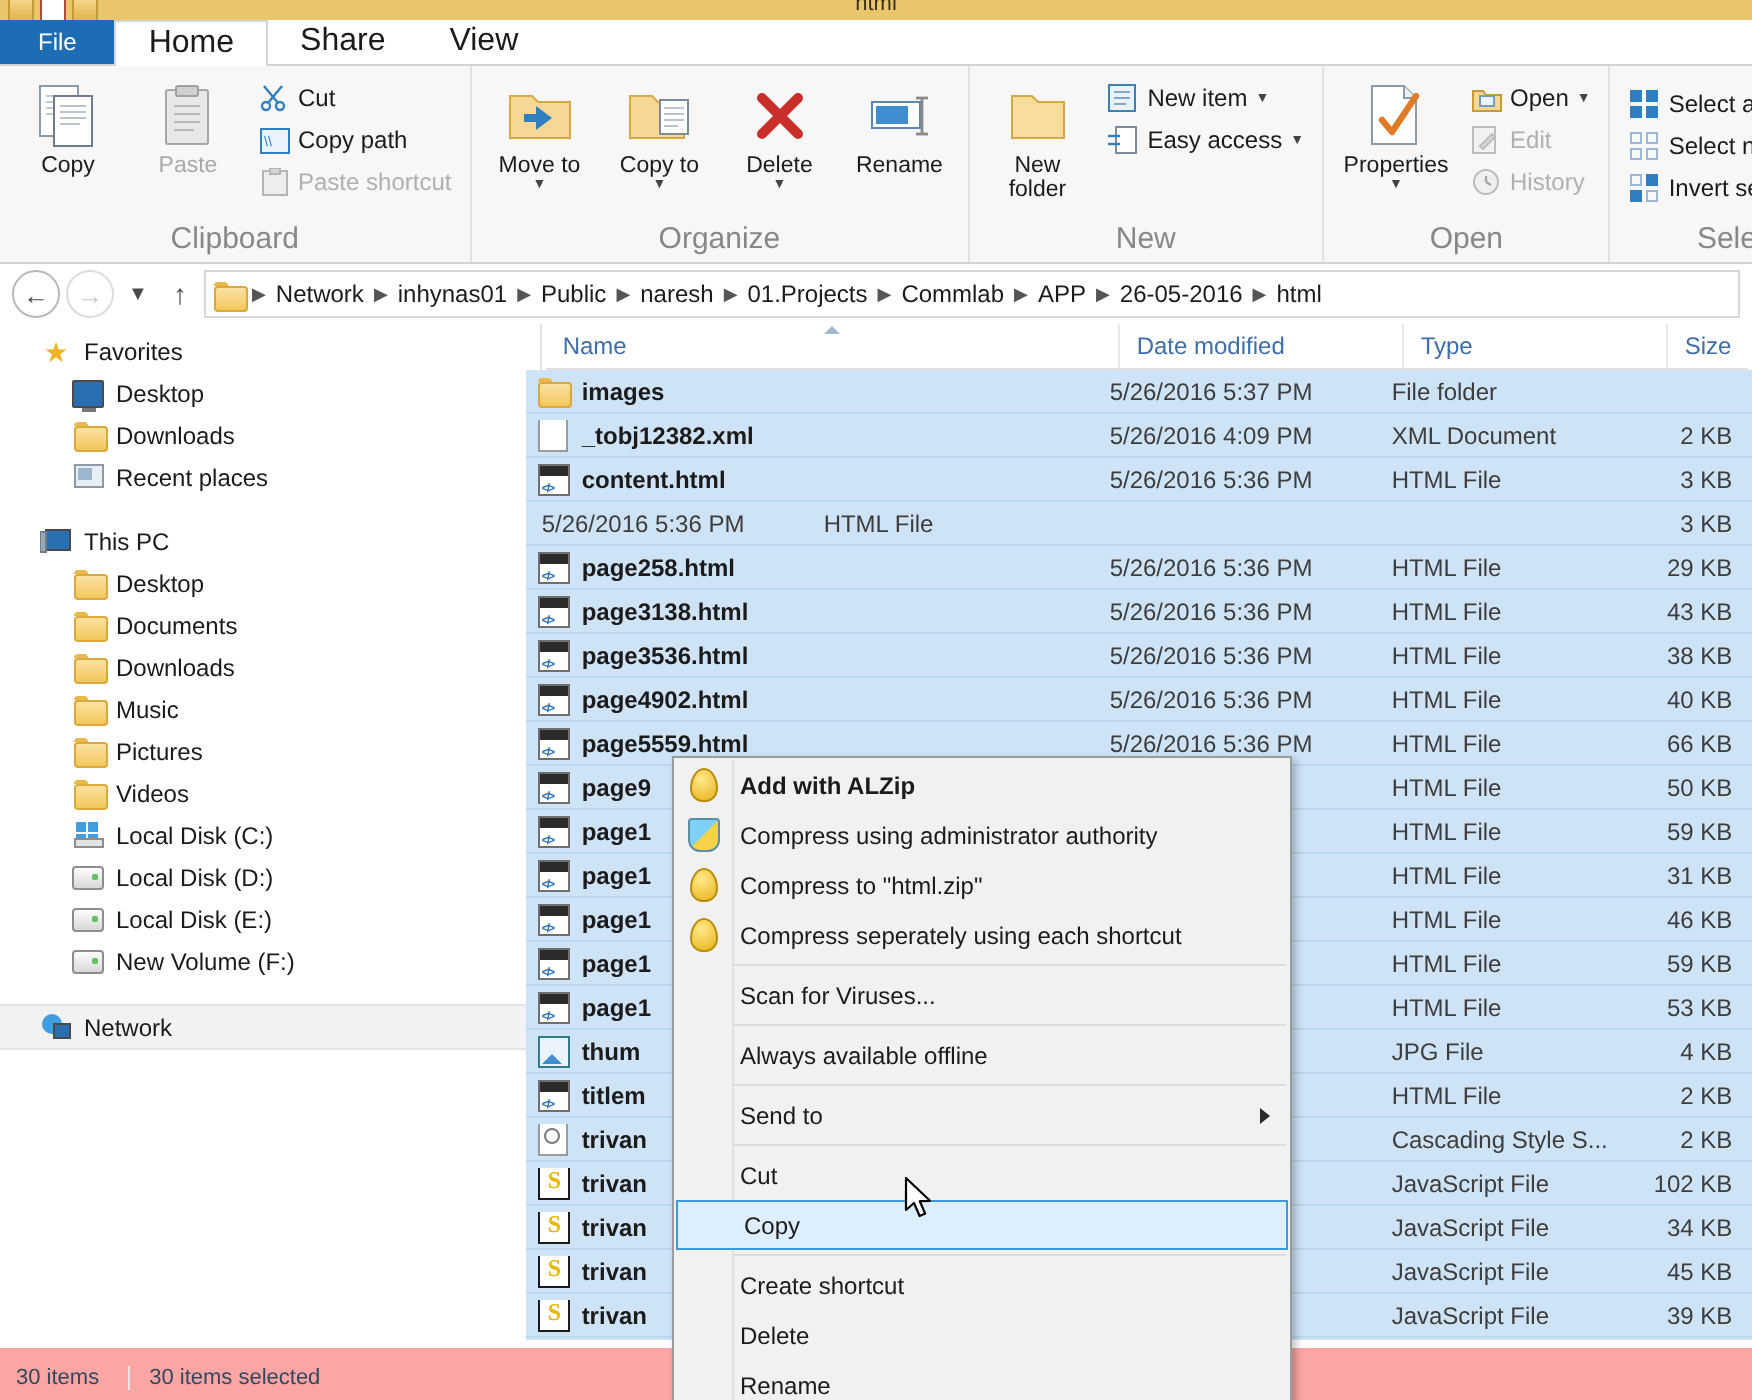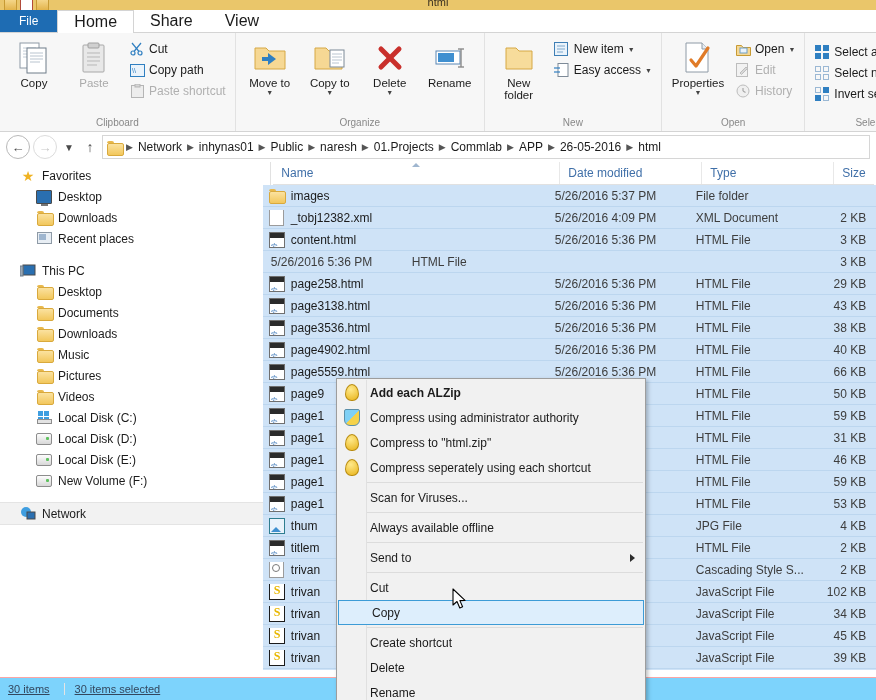--- a/index.html
+++ b/index.html
@@ -30,21 +30,21 @@
   .tab.active{background:#fff;border-left:1px solid #d4d4d4;border-right:1px solid #d4d4d4;
               border-top:1px solid #d4d4d4;margin-bottom:-1px;position:relative;z-index:2;}
 
   
   .ribbon{height:98px;background:#f7f7f7;border-bottom:1px solid #d4d4d4;
           display:flex;align-items:stretch;position:relative;}
   .rgroup{display:flex;flex-direction:column;justify-content:space-between;
           border-right:1px solid #e2e2e2;padding:3px 5px 0 5px;position:relative;}
   .rgroup:last-child{border-right:none;}
   .rgroup-body{display:flex;align-items:flex-start;gap:2px;flex:1;padding-top:2px;}
-  .rgroup-label{text-align:center;font-size:10px;color:#888;padding-bottom:3px;}
+  .rgroup-label{text-align:center;font-size:15px;color:#888;padding-bottom:3px;}
 
   .bigbtn{width:54px;display:flex;flex-direction:column;align-items:center;
           padding:3px 2px;cursor:default;}
   .bigbtn .glyph{height:34px;display:flex;align-items:center;justify-content:center;}
   .bigbtn .cap{font-size:11.5px;text-align:center;line-height:12px;color:#1b1b1b;margin-top:2px;}
   .bigbtn.dis .cap{color:#aaa;}
   .bigbtn .cap.twoline{line-height:12px;}
   .caret{font-size:7px;line-height:7px;color:#444;}
 
   .smallcol{display:flex;flex-direction:column;gap:1px;padding-top:1px;}
@@ -100,21 +100,21 @@
   .col.type{width:115px;flex:0 0 115px;}
   .col.size{flex:1;border-right:none;}
   .sortarrow{position:absolute;left:50%;top:1px;transform:translateX(-50%);
              width:0;height:0;border-left:4px solid transparent;border-right:4px solid transparent;
              border-bottom:4px solid #9fb6cf;}
 
   .rows{flex:1;overflow:hidden;position:relative;}
   .row{height:21px;display:flex;align-items:center;background:#cfe3f7;
        border-bottom:1px solid #bcd6ef;cursor:default;}
   .cell{font-size:12px;color:#3d3d3d;padding:0 8px;white-space:nowrap;overflow:hidden;}
-  .cell.name{width:270px;flex:0 0 270px;display:flex;align-items:center;gap:6px;color:#1b1b1b;padding-left:6px;}
+  .cell.name{width:270px;flex:0 0 270px;display:flex;align-items:center;gap:6px;color:#1b1b1b;padding-left:6px;font-weight:bold;}
   .cell.date{width:125px;flex:0 0 125px;}
   .cell.type{width:115px;flex:0 0 115px;}
   .cell.size{flex:1;text-align:right;padding-right:18px;}
   .ficon{width:16px;height:16px;flex:0 0 16px;display:flex;align-items:center;justify-content:center;}
 
   
   .ic-html{width:15px;height:14px;background:#fff;border:1px solid #6f6f6f;position:relative;}
   .ic-html:before{content:"";position:absolute;left:0;top:0;right:0;height:5px;background:#2b2b2b;}
   .ic-html:after{content:"</>";position:absolute;left:1px;bottom:-1px;font-size:6px;color:#2f6fb5;letter-spacing:-1px;}
   .ic-xml{width:13px;height:15px;background:#fff;border:1px solid #9b9b9b;}
@@ -146,23 +146,23 @@
             border-left:5px solid #2b2b2b;}
   .alz{width:12px;height:15px;background:radial-gradient(circle at 40% 30%,#ffe98a,#e8b31a);
        border:1px solid #b98c10;border-radius:50% 50% 45% 45%/60% 60% 40% 40%;}
   .shield{width:15px;height:15px;background:linear-gradient(135deg,#7fd0f5 0 50%,#f5d24a 50% 100%);
           border:1px solid #5b8fa8;border-radius:2px 2px 6px 6px;}
 
   
   .cursor{position:absolute;left:452px;top:588px;z-index:60;pointer-events:none;}
 
   
-  .statusbar{position:absolute;left:0;right:0;bottom:0;height:22px;background:#7dd3fc;
-             border-top:1px solid #fca5a5;display:flex;align-items:center;gap:0;
-             font-size:11px;color:#33475e;padding-left:8px;text-decoration:underline;}
+  .statusbar{position:absolute;left:0;right:0;bottom:0;height:22px;background:#fca5a5;
+             border-top:4px solid #fca5a5;display:flex;align-items:center;gap:0;
+             font-size:11px;color:#33475e;padding-left:8px;}
   .stat{padding-right:14px;border-right:1px solid #e4e4e4;margin-right:10px;}
   .stat.last{border-right:none;}
 </style>
 </head>
 <body>
 
 <div class="app">
 
   <div class="titlebar">
     <div class="tb-icons">
@@ -868,21 +868,21 @@
     </div>
   </div>
 
   <div class="ctxmenu">
     <div class="ctxgutter"></div>
     <div id="ctxitems" style="position:relative;z-index:2;">
         <div class="ctxitem bold">
           <span class="ctxico">
             <span class="alz"></span>
           </span>
-          <span>Add each ALZip</span>
+          <span>Add with ALZip</span>
         </div>
         <div class="ctxitem">
           <span class="ctxico">
             <span class="shield"></span>
           </span>
           <span>Compress using administrator authority</span>
         </div>
         <div class="ctxitem">
           <span class="ctxico">
             <span class="alz"></span>

